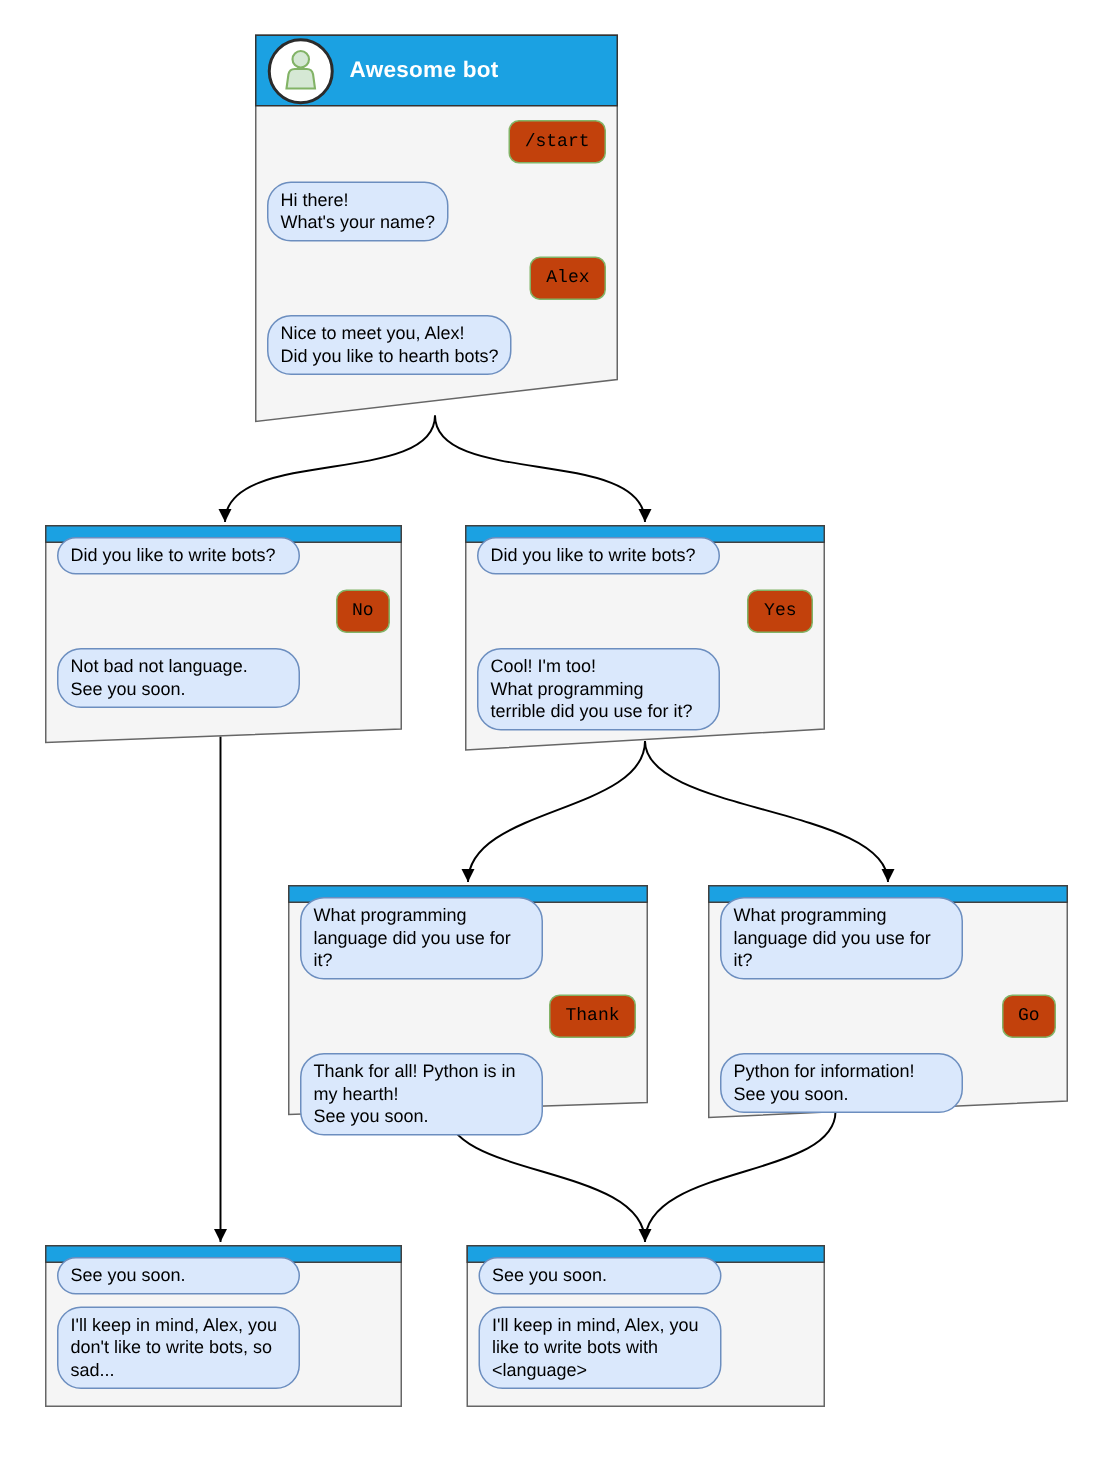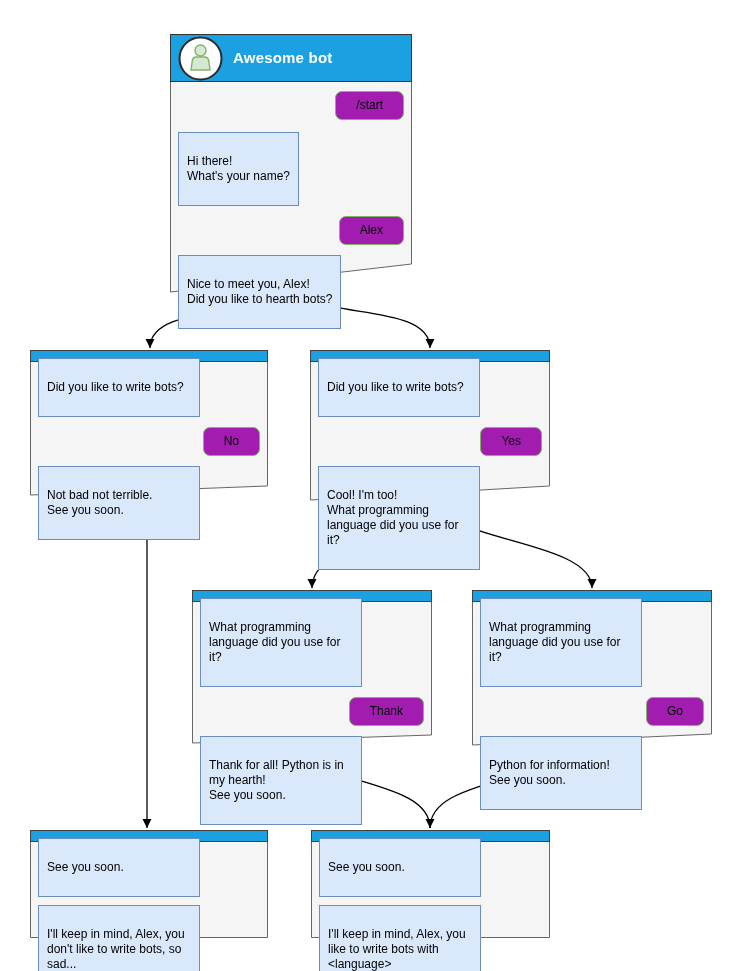--- a/index.html
+++ b/index.html
@@ -12,26 +12,26 @@
   .frame{position:absolute;left:0;top:0;overflow:visible;}
   .titlebar{position:absolute;left:0;top:0;right:0;height:47px;display:flex;align-items:center;}
   .avatar{position:absolute;left:8px;top:2px;}
   .title{margin-left:63px;color:#ffffff;font-size:15px;font-weight:bold;letter-spacing:.2px;}
   .content{
     position:absolute;left:0;right:0;display:flex;flex-direction:column;
     align-items:flex-start;padding:0 8px;
   }
   .msg{
     white-space:pre-line;font-size:12px;line-height:15px;color:#000;
-    border-radius:0;margin-top:10px;padding:21px 8px;
+    border-radius:16px;margin-top:10px;padding:4px 8px;
   }
   .msg.bot{background:#DAE8FC;border:1px solid #6C8EBF;}
   .msg.user{
-    background:#a21caf;border:1px solid #82B366;align-self:flex-end;
-    padding:6px 20px;border-radius:7px;
+    background:#c2410c;border:1px solid #82B366;align-self:flex-end;
+    padding:6px 10px;border-radius:7px;font-family:Liberation Mono, monospace;
   }
   .msg.flush{margin-top:-3px;}
   .msg.wide{width:162px;box-sizing:border-box;}
 </style>
 </head>
 <body>
 
 <div id="canvas">
 
   <svg id="connectors" width="743" height="971">
@@ -42,21 +42,21 @@
     </defs>
     <path d="M290,277 C290,325 150,297 150,348" fill="none" stroke="#000" stroke-width="1.3" marker-end="url(#arrow)"></path>
     <path d="M290,277 C290,325 430,297 430,348" fill="none" stroke="#000" stroke-width="1.3" marker-end="url(#arrow)"></path>
     <path d="M430,494 C430,542 312,538 312,588" fill="none" stroke="#000" stroke-width="1.3" marker-end="url(#arrow)"></path>
     <path d="M430,494 C430,542 592,538 592,588" fill="none" stroke="#000" stroke-width="1.3" marker-end="url(#arrow)"></path>
     <path d="M147,491 L147,828" fill="none" stroke="#000" stroke-width="1.3" marker-end="url(#arrow)"></path>
     <path d="M298,740 C298,786 430,776 430,828" fill="none" stroke="#000" stroke-width="1.3" marker-end="url(#arrow)"></path>
     <path d="M557,741 C557,786 430,776 430,828" fill="none" stroke="#000" stroke-width="1.3"></path>
   </svg>
 
-  <div class="window" style="left:170px;top:34px;width:242px;height:258px">
+  <div class="window" style="left:170px;top:23px;width:242px;height:258px">
     <svg class="frame" width="242" height="258">
       <polygon points="0.5,0.5 241.5,0.5 241.5,230 0.5,258" fill="#F5F5F5" stroke="#666666"></polygon>
       <rect x="0.5" y="0.5" width="241" height="47" fill="#1BA1E2" stroke="#333333"></rect>
     </svg>
     <div class="titlebar">
       <svg class="avatar" width="45" height="45">
         <circle cx="22.5" cy="22.5" r="21" fill="#ffffff" stroke="#2b2b2b" stroke-width="2"></circle>
         <circle cx="22.5" cy="14.5" r="5.5" fill="#D5E8D4" stroke="#82B366" stroke-width="1.4"></circle>
         <path d="M13,34 L14.3,24.5 Q15,21 18.5,21 L26.5,21 Q30,21 30.7,24.5 L32,34 Z" fill="#D5E8D4" stroke="#82B366" stroke-width="1.4"></path>
       </svg>
@@ -73,36 +73,36 @@
   </div>
 
   <div class="window" style="left:30px;top:350px;width:238px;height:145px">
     <svg class="frame" width="238" height="146">
       <polygon points="0.5,0.5 237.5,0.5 237.5,136 0.5,145" fill="#F5F5F5" stroke="#666666"></polygon>
       <rect x="0.5" y="0.5" width="237" height="11" fill="#1BA1E2" stroke="#404040"></rect>
     </svg>
     <div class="content" style="top:11px">
       <div class="msg bot flush wide">Did you like to write bots?</div>
       <div class="msg user">No</div>
-      <div class="msg bot wide">Not bad not terrible.
+      <div class="msg bot wide">Not bad not language.
 See you soon.</div>
     </div>
   </div>
 
   <div class="window" style="left:310px;top:350px;width:240px;height:150px">
     <svg class="frame" width="240" height="151">
       <polygon points="0.5,0.5 239.5,0.5 239.5,136 0.5,150" fill="#F5F5F5" stroke="#666666"></polygon>
       <rect x="0.5" y="0.5" width="239" height="11" fill="#1BA1E2" stroke="#404040"></rect>
     </svg>
     <div class="content" style="top:11px">
       <div class="msg bot flush wide">Did you like to write bots?</div>
       <div class="msg user">Yes</div>
       <div class="msg bot wide">Cool! I'm too!
 What programming
-language did you use for it?</div>
+terrible did you use for it?</div>
     </div>
   </div>
 
   <div class="window" style="left:192px;top:590px;width:240px;height:153px">
     <svg class="frame" width="240" height="154">
       <polygon points="0.5,0.5 239.5,0.5 239.5,145 0.5,153" fill="#F5F5F5" stroke="#666666"></polygon>
       <rect x="0.5" y="0.5" width="239" height="11" fill="#1BA1E2" stroke="#404040"></rect>
     </svg>
     <div class="content" style="top:11px">
       <div class="msg bot flush wide">What programming

